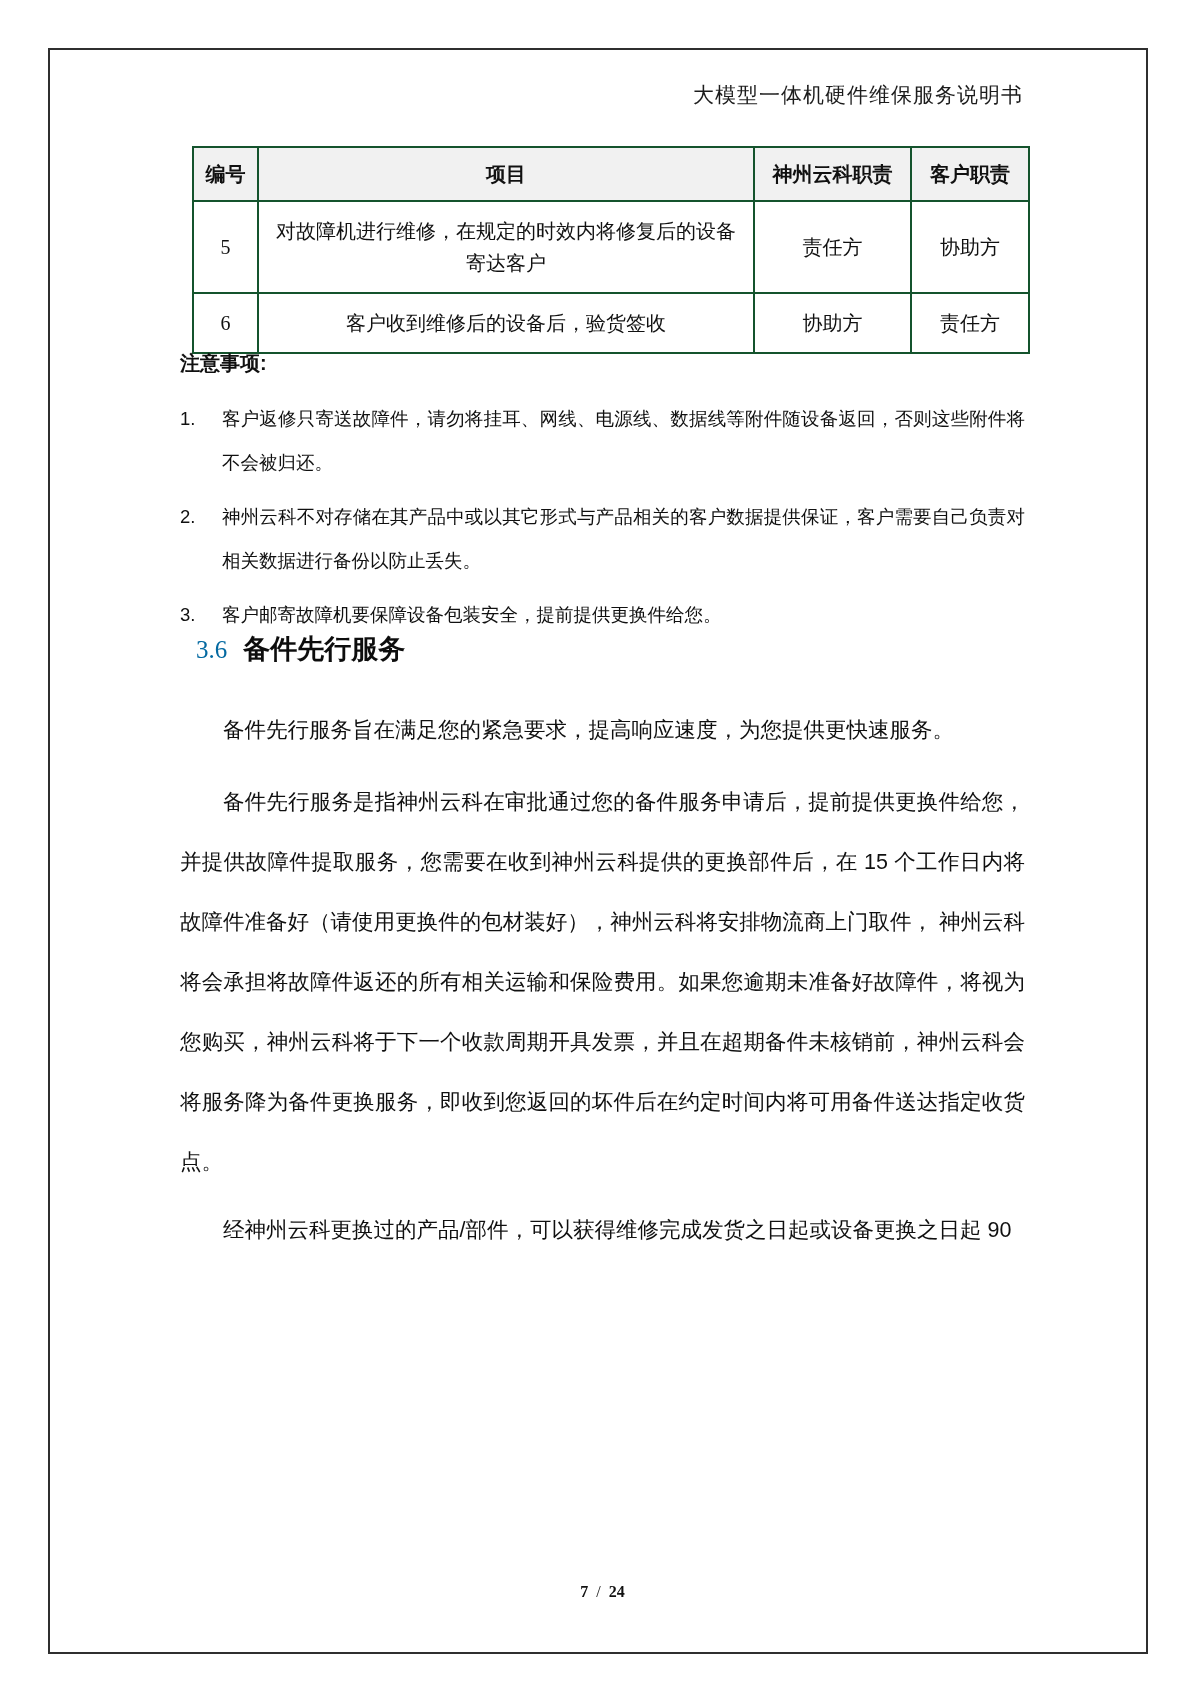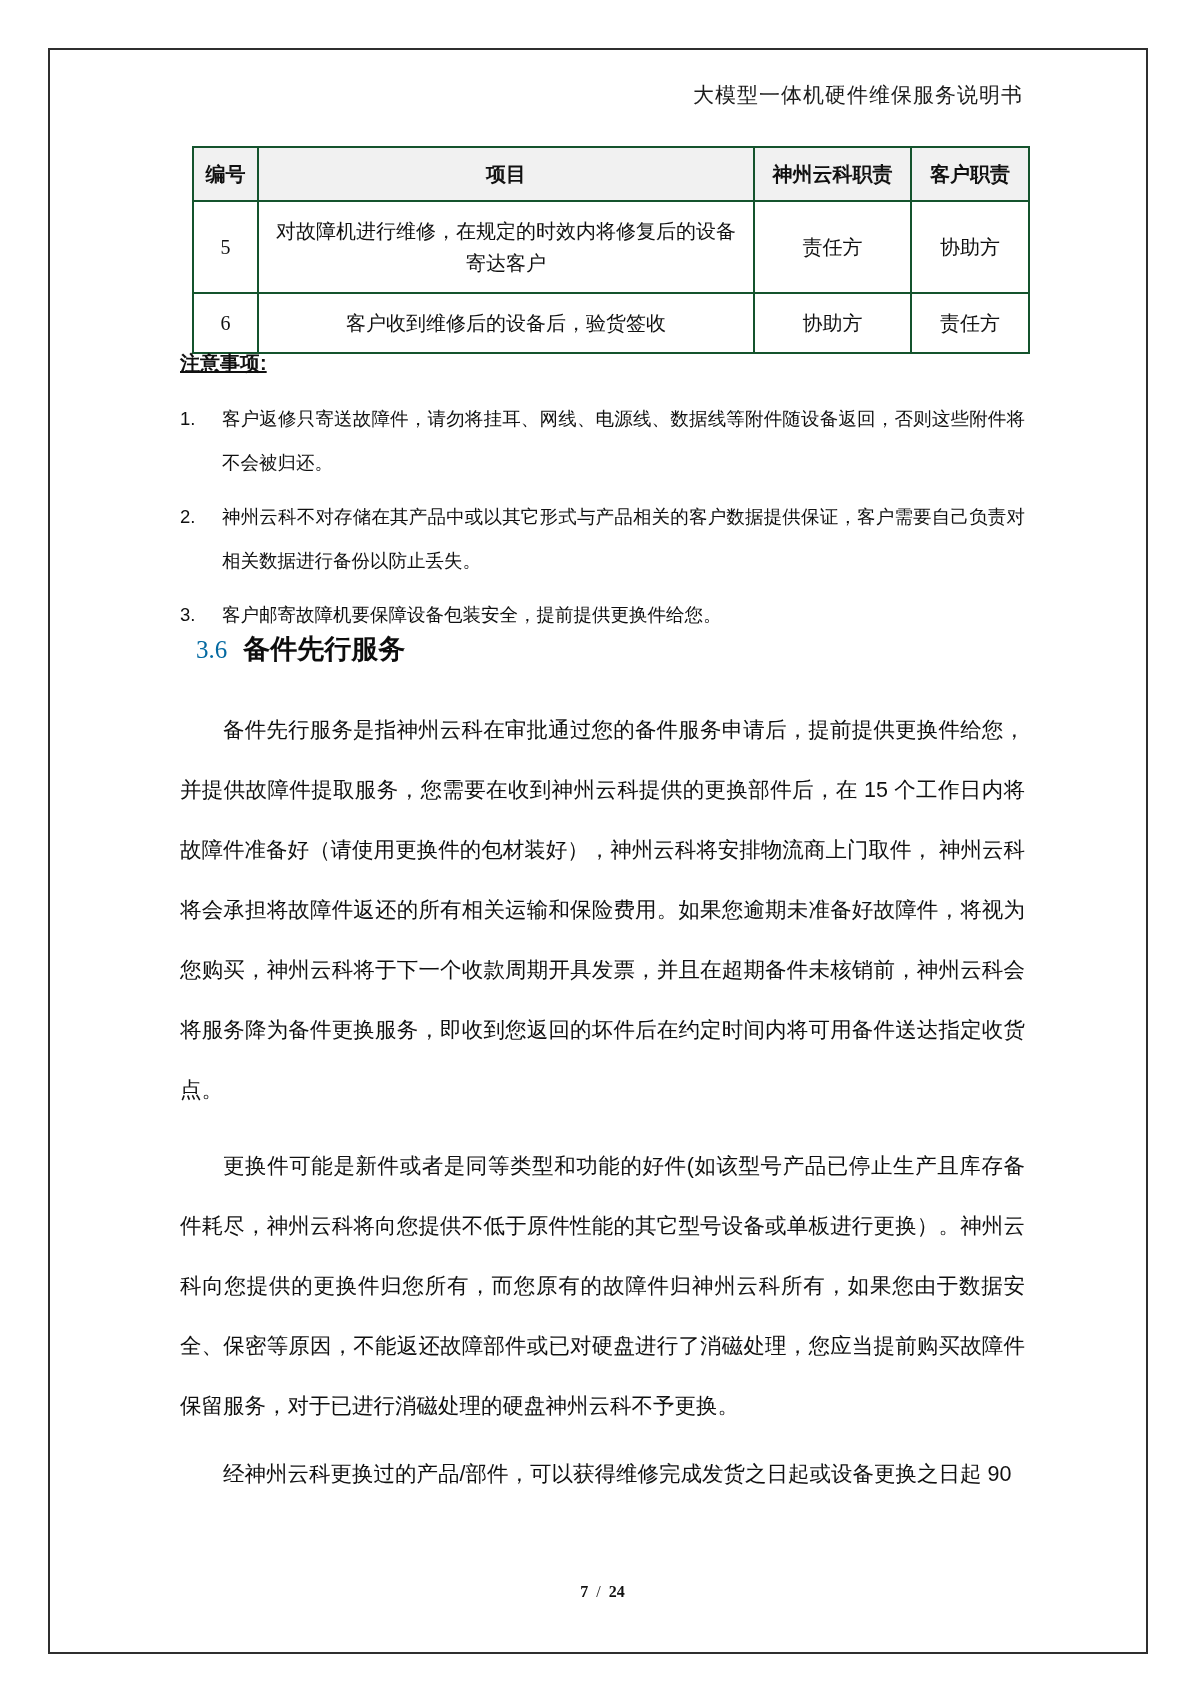--- a/index.html
+++ b/index.html
@@ -37,21 +37,21 @@
   .cell-no, .cell-role { text-align:center; }
   .row-tall td { height:76px; }
   .row-short td { height:48px; }
   .cell-item { padding:13px 14px; line-height:32px; text-align:center; }
   
   .notes {
     position:absolute; top:350px; left:180px; width:845px;
     font-family:"Liberation Sans","DejaVu Sans",sans-serif;
     color:#101010;
   }
-  .notes-title { font-weight:bold; font-size:20px; margin:0 0 20px 0;text-decoration:underline; }
+  .notes-title { font-weight:bold; font-size:20px; margin:0 0 20px 0; }
   .note-item { display:flex; margin-bottom:10px; font-size:18.5px; line-height:44px; }
   .note-no { width:42px; flex:none; }
   .note-text { flex:1; text-align:justify; }
   
   .section-heading { position:absolute; top:631px; left:196px; white-space:nowrap; }
   .section-number {
     font-family:"Liberation Serif","DejaVu Serif",serif;
     font-size:25px; color:#0369a1;
   }
   .section-title {
@@ -129,20 +129,20 @@
     <span class="note-no">3.</span>
     <span class="note-text">客户邮寄故障机要保障设备包装安全，提前提供更换件给您。</span>
   </div>
 </div>
 
 <div class="section-heading">
   <span class="section-number">3.6</span><span class="section-title">备件先行服务</span>
 </div>
 
 <div class="body-text">
+  <p class="p1">备件先行服务旨在满足您的紧急要求，提高响应速度，为您提供更快速服务。</p>
   <p class="p2">备件先行服务是指神州云科在审批通过您的备件服务申请后，提前提供更换件给您，并提供故障件提取服务，您需要在收到神州云科提供的更换部件后，在 15 个工作日内将故障件准备好（请使用更换件的包材装好），神州云科将安排物流商上门取件， 神州云科将会承担将故障件返还的所有相关运输和保险费用。如果您逾期未准备好故障件，将视为您购买，神州云科将于下一个收款周期开具发票，并且在超期备件未核销前，神州云科会将服务降为备件更换服务，即收到您返回的坏件后在约定时间内将可用备件送达指定收货点。</p>
-  <p class="p3">更换件可能是新件或者是同等类型和功能的好件(如该型号产品已停止生产且库存备件耗尽，神州云科将向您提供不低于原件性能的其它型号设备或单板进行更换）。神州云科向您提供的更换件归您所有，而您原有的故障件归神州云科所有，如果您由于数据安全、保密等原因，不能返还故障部件或已对硬盘进行了消磁处理，您应当提前购买故障件保留服务，对于已进行消磁处理的硬盘神州云科不予更换。</p>
   <p class="p4">经神州云科更换过的产品/部件，可以获得维修完成发货之日起或设备更换之日起 90</p>
 </div>
 
 <div class="page-footer">
   <span class="num">7</span><span class="sep">/</span><span class="num">24</span>
 </div>
 
 </body></html>

